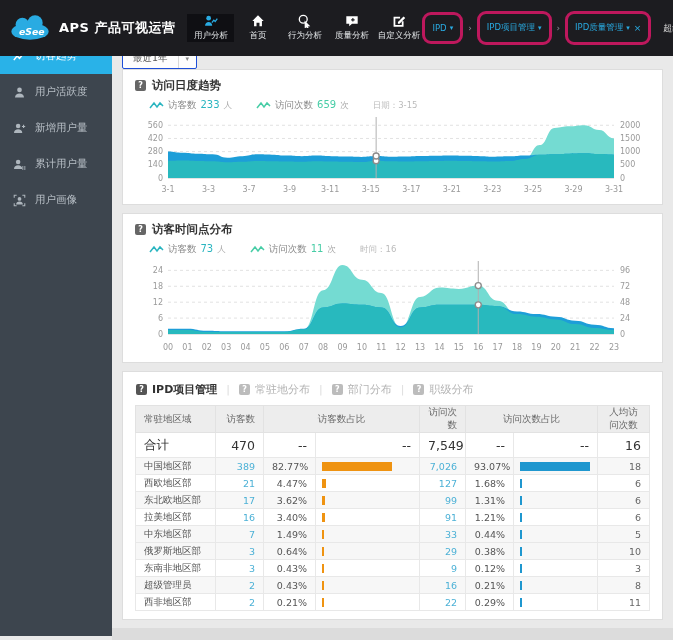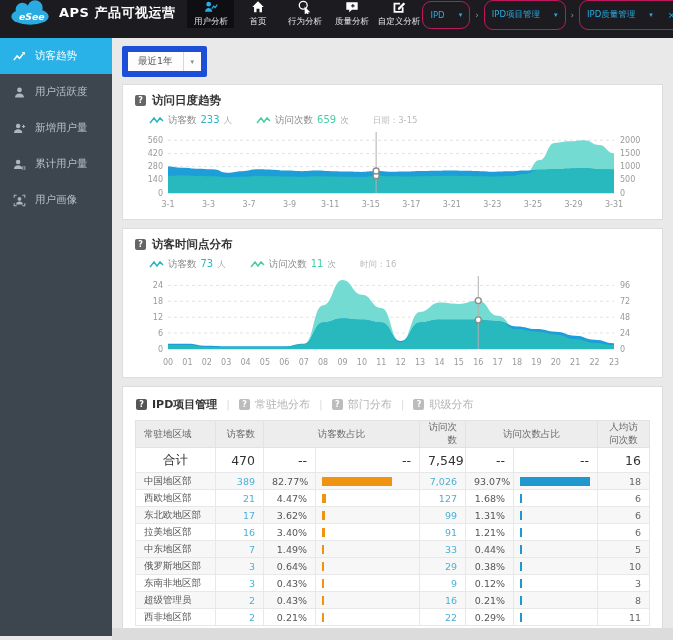--- a/index.html
+++ b/index.html
@@ -1,44 +1,44 @@
 <!DOCTYPE html>
 <html><head>
 <meta charset="utf-8">
 <style>
   html,body{margin:0;padding:0}
   body{width:673px;height:640px;position:relative;overflow:hidden;background:#e9e9e9;
        font-family:"DejaVu Sans","Liberation Sans",sans-serif;-webkit-font-smoothing:antialiased}
   
-  .header{position:absolute;top:0;left:0;right:0;height:38px;background:#1c1c20;display:flex;align-items:flex-start;z-index:5}
+  .header{position:absolute;top:0;left:0;right:0;height:56px;background:#1c1c20;display:flex;align-items:center;z-index:5}
   .logo-wrap{display:flex;align-items:center;padding:0 8px 0 8px;gap:7px}
   .app-title{color:#fff;font-size:13px;font-weight:bold;letter-spacing:.5px;white-space:nowrap}
   .nav{display:flex;margin-left:4px}
   .nav-item{width:47px;display:flex;flex-direction:column;align-items:center;justify-content:center;gap:2px;color:#e3e6e8;cursor:pointer}
   .nav-item .ic{width:14px;height:14px;color:#fff}
   .nav-item .ic svg{width:14px;height:14px;fill:currentColor;display:block}
   .nav-item.active{background:#0f0f13}
   .nav-item.active .ic{color:#29abe2}
   .nav-label{font-size:8.5px;white-space:nowrap}
   .header-right{margin-left:auto;display:flex;align-items:center;gap:5px;padding-right:8px}
-  .pill{display:inline-flex;align-items:center;gap:14px;border:1px solid #be185d;color:#29abe2;border-radius:9px;font-size:8.5px;padding:8px 7px;cursor:pointer;white-space:nowrap}
+  .pill{display:inline-flex;align-items:center;gap:3px;border:3px solid #be185d;color:#29abe2;border-radius:9px;font-size:8.5px;padding:8px 7px;cursor:pointer;white-space:nowrap}
   .pill .caret{font-size:7px}
   .pill .x{margin-left:1px;font-size:9px}
   .crumb-sep{color:#8d949b;font-size:9px}
   .user-name{color:#ddd;font-size:9px;margin:0 7px;white-space:nowrap}
   
   .sidebar{position:absolute;top:38px;left:0;bottom:4px;width:112px;background:#3d454e}
   .side-item{height:36px;display:flex;align-items:center;gap:9px;padding-left:13px;color:#b9c0c7;font-size:10.5px;cursor:pointer}
   .side-item .ic{width:13px;height:13px;color:#aeb6bd}
   .side-item .ic svg{width:13px;height:13px;fill:currentColor;display:block}
   .side-item.active{background:#29b2e8;color:#fff}
   .side-item.active .ic{color:#fff}
   
   .main{position:absolute;left:112px;top:38px;right:0;bottom:0;padding:8px 10px;box-sizing:border-box}
-  .time-btn{display:inline-flex;background:#fdfdfd;border:6px solid #1d4ed8;border-radius:2px;font-size:9.5px;color:#555;cursor:pointer;margin-bottom:7px}
+  .time-btn{display:inline-flex;background:#fdfdfd;border:1px solid #1d4ed8;border-radius:2px;font-size:9.5px;color:#555;cursor:pointer;margin-bottom:0}
   .time-btn .lbl{padding:3px 10px}
   .time-btn .caret{border-left:1px solid #d8d8d8;padding:3px 7px;color:#888;font-size:7px;display:flex;align-items:center}
   .panel{background:#fff;border:1px solid #ddd;padding:8px 12px;margin-bottom:8px}
   .panel-title{display:flex;align-items:center;gap:6px;font-size:11.5px;font-weight:bold;color:#333}
   .qbadge{width:11px;height:11px;min-width:11px;background:#666;color:#fff;font-size:8px;border-radius:2px;display:inline-flex;align-items:center;justify-content:center;font-weight:bold}
   .legend{display:flex;align-items:baseline;margin:6px 0 0 14px;font-size:9.5px;color:#888}
   .legend .item{display:flex;align-items:baseline;gap:4px;margin-right:24px}
   .legend svg{width:15px;height:9px;align-self:center}
   .legend .val{font-size:10px}
   .val-teal{color:#2ab5c0}.val-green{color:#47cda6}
@@ -60,21 +60,21 @@
   tr.total td{height:24px;font-size:12.5px;color:#333}
   tr.odd td{background:#f7f7f7}
   .num{text-align:right}
   .link{color:#4cb1d6;cursor:pointer}
   .dash{color:#999}
   .bar-cell{padding:0 6px}
   .bar{height:9px}
   .bar.orange{background:#ef9311}
   .bar.blue{background:#1f97cf}
   .avg{text-align:right;color:#666}
-  .total-region{text-align:center}
+  .total-region{}
   .footer-band{position:absolute;left:112px;right:0;bottom:0;height:12px;background:#dcdcdc}
 </style>
 </head>
 <body>
 
 <div class="header">
   <div class="logo-wrap">
     <svg width="44" height="26" viewBox="0 0 52 30">
       <g fill="#29abe2">
         <ellipse cx="26" cy="19" rx="22" ry="10"></ellipse>

